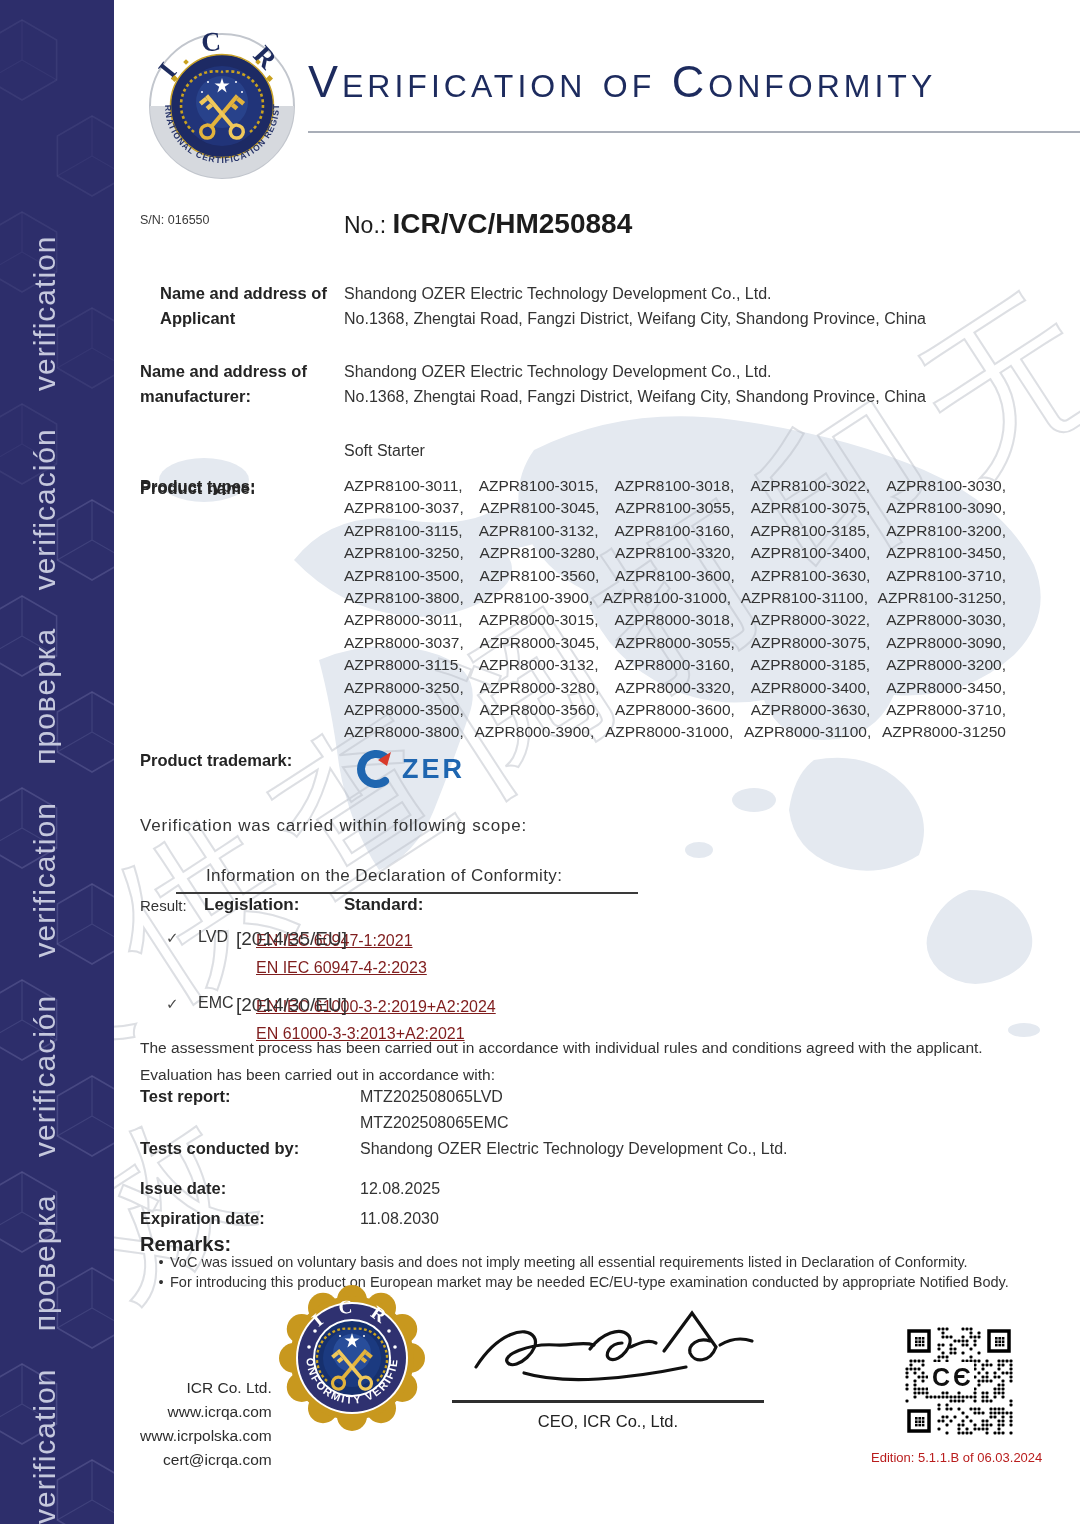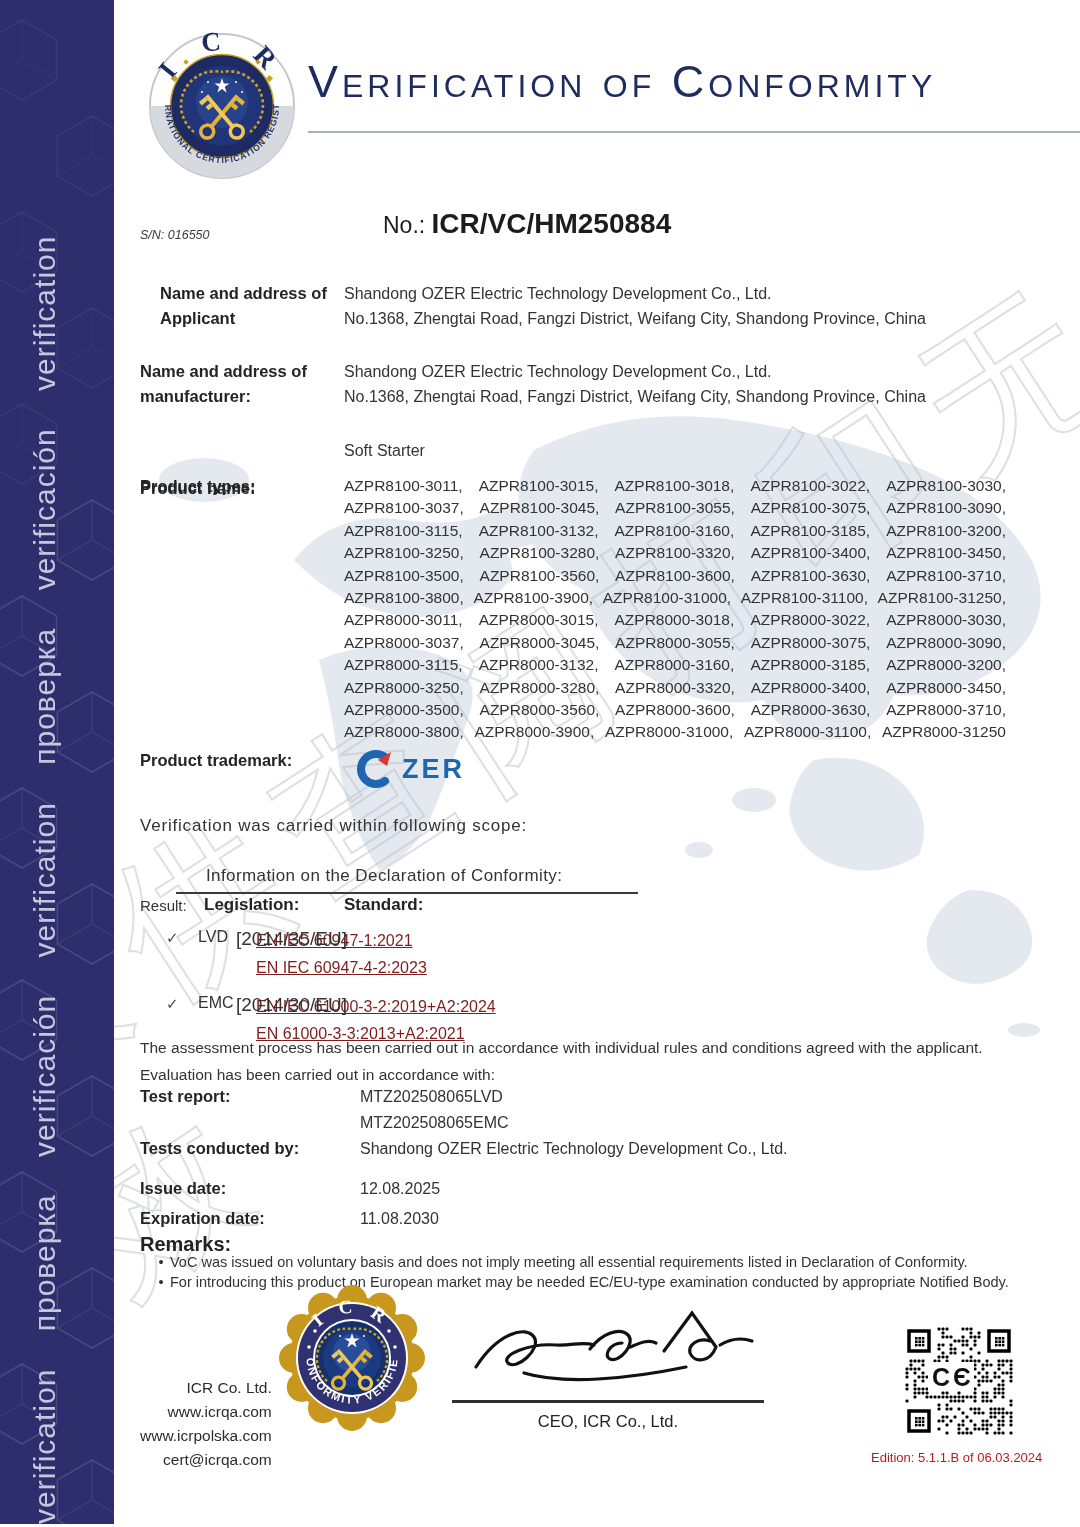--- a/index.html
+++ b/index.html
@@ -153,22 +153,22 @@
         <rect x="-10" y="-24" width="8" height="4.5" fill="#f0c85a"></rect>
         <rect x="-8" y="-16" width="6" height="4.5" fill="#f0c85a"></rect>
         <circle cx="0" cy="23" r="6.5" fill="none" stroke="#f0c85a" stroke-width="3.5"></circle>
       </g>
     </g>
   </svg>
 
   <div class="abs title" style="left:308px;top:56px;">Verification of Conformity</div>
   <div class="abs rule" style="left:308px;top:131px;width:772px;"></div>
 
-  <div class="abs serial" style="left:140px;top:228px;font-style:italic;">S/N: 016550</div>
-  <div class="abs" style="left:344px;top:208px;margin-left:39px;">
+  <div class="abs serial" style="left:140px;top:213px;">S/N: 016550</div>
+  <div class="abs" style="left:344px;top:208px;">
     <span class="no-label">No.: </span><span class="no-value">ICR/VC/HM250884</span>
   </div>
 
   <div class="abs lbl" style="left:140px;top:281px;margin-left:20px;">Name and address of Applicant</div>
   <div class="abs val" style="left:344px;top:281px;">
     <div>Shandong OZER Electric Technology Development Co., Ltd.</div>
     <div>No.1368, Zhengtai Road, Fangzi District, Weifang City, Shandong Province, China</div>
   </div>
 
   <div class="abs lbl" style="left:140px;top:359px;">Name and address of manufacturer:</div>

